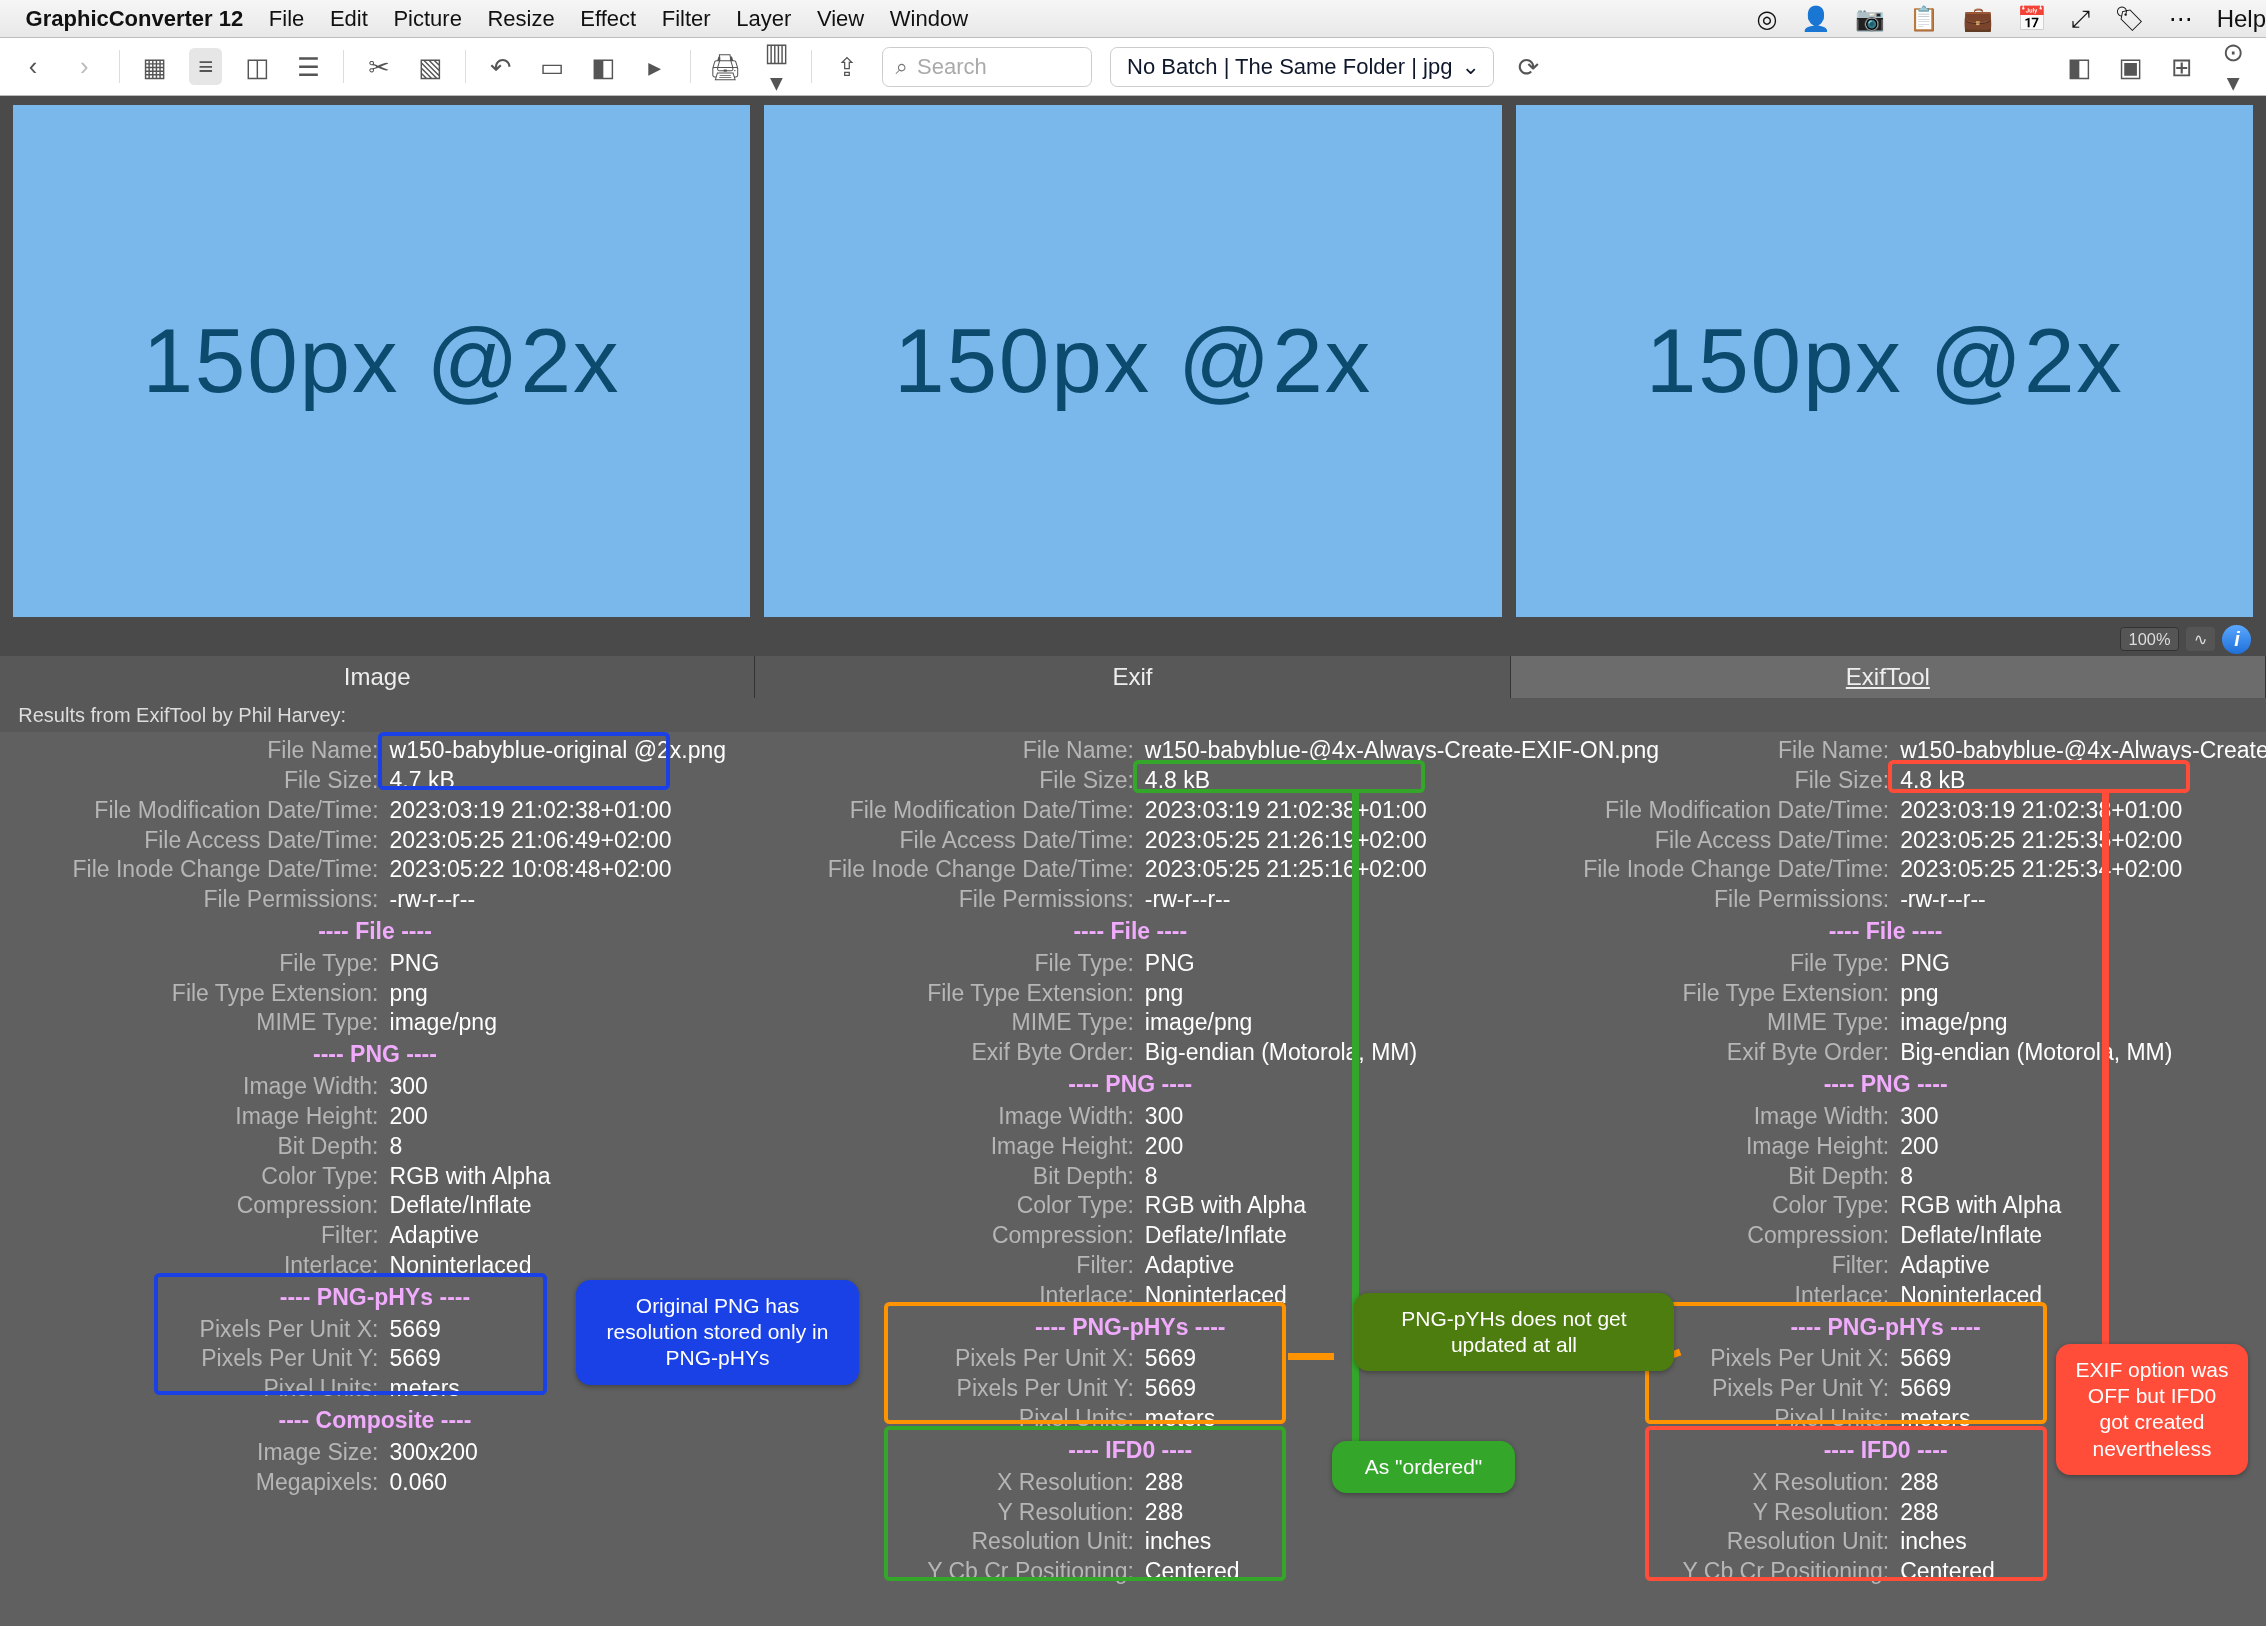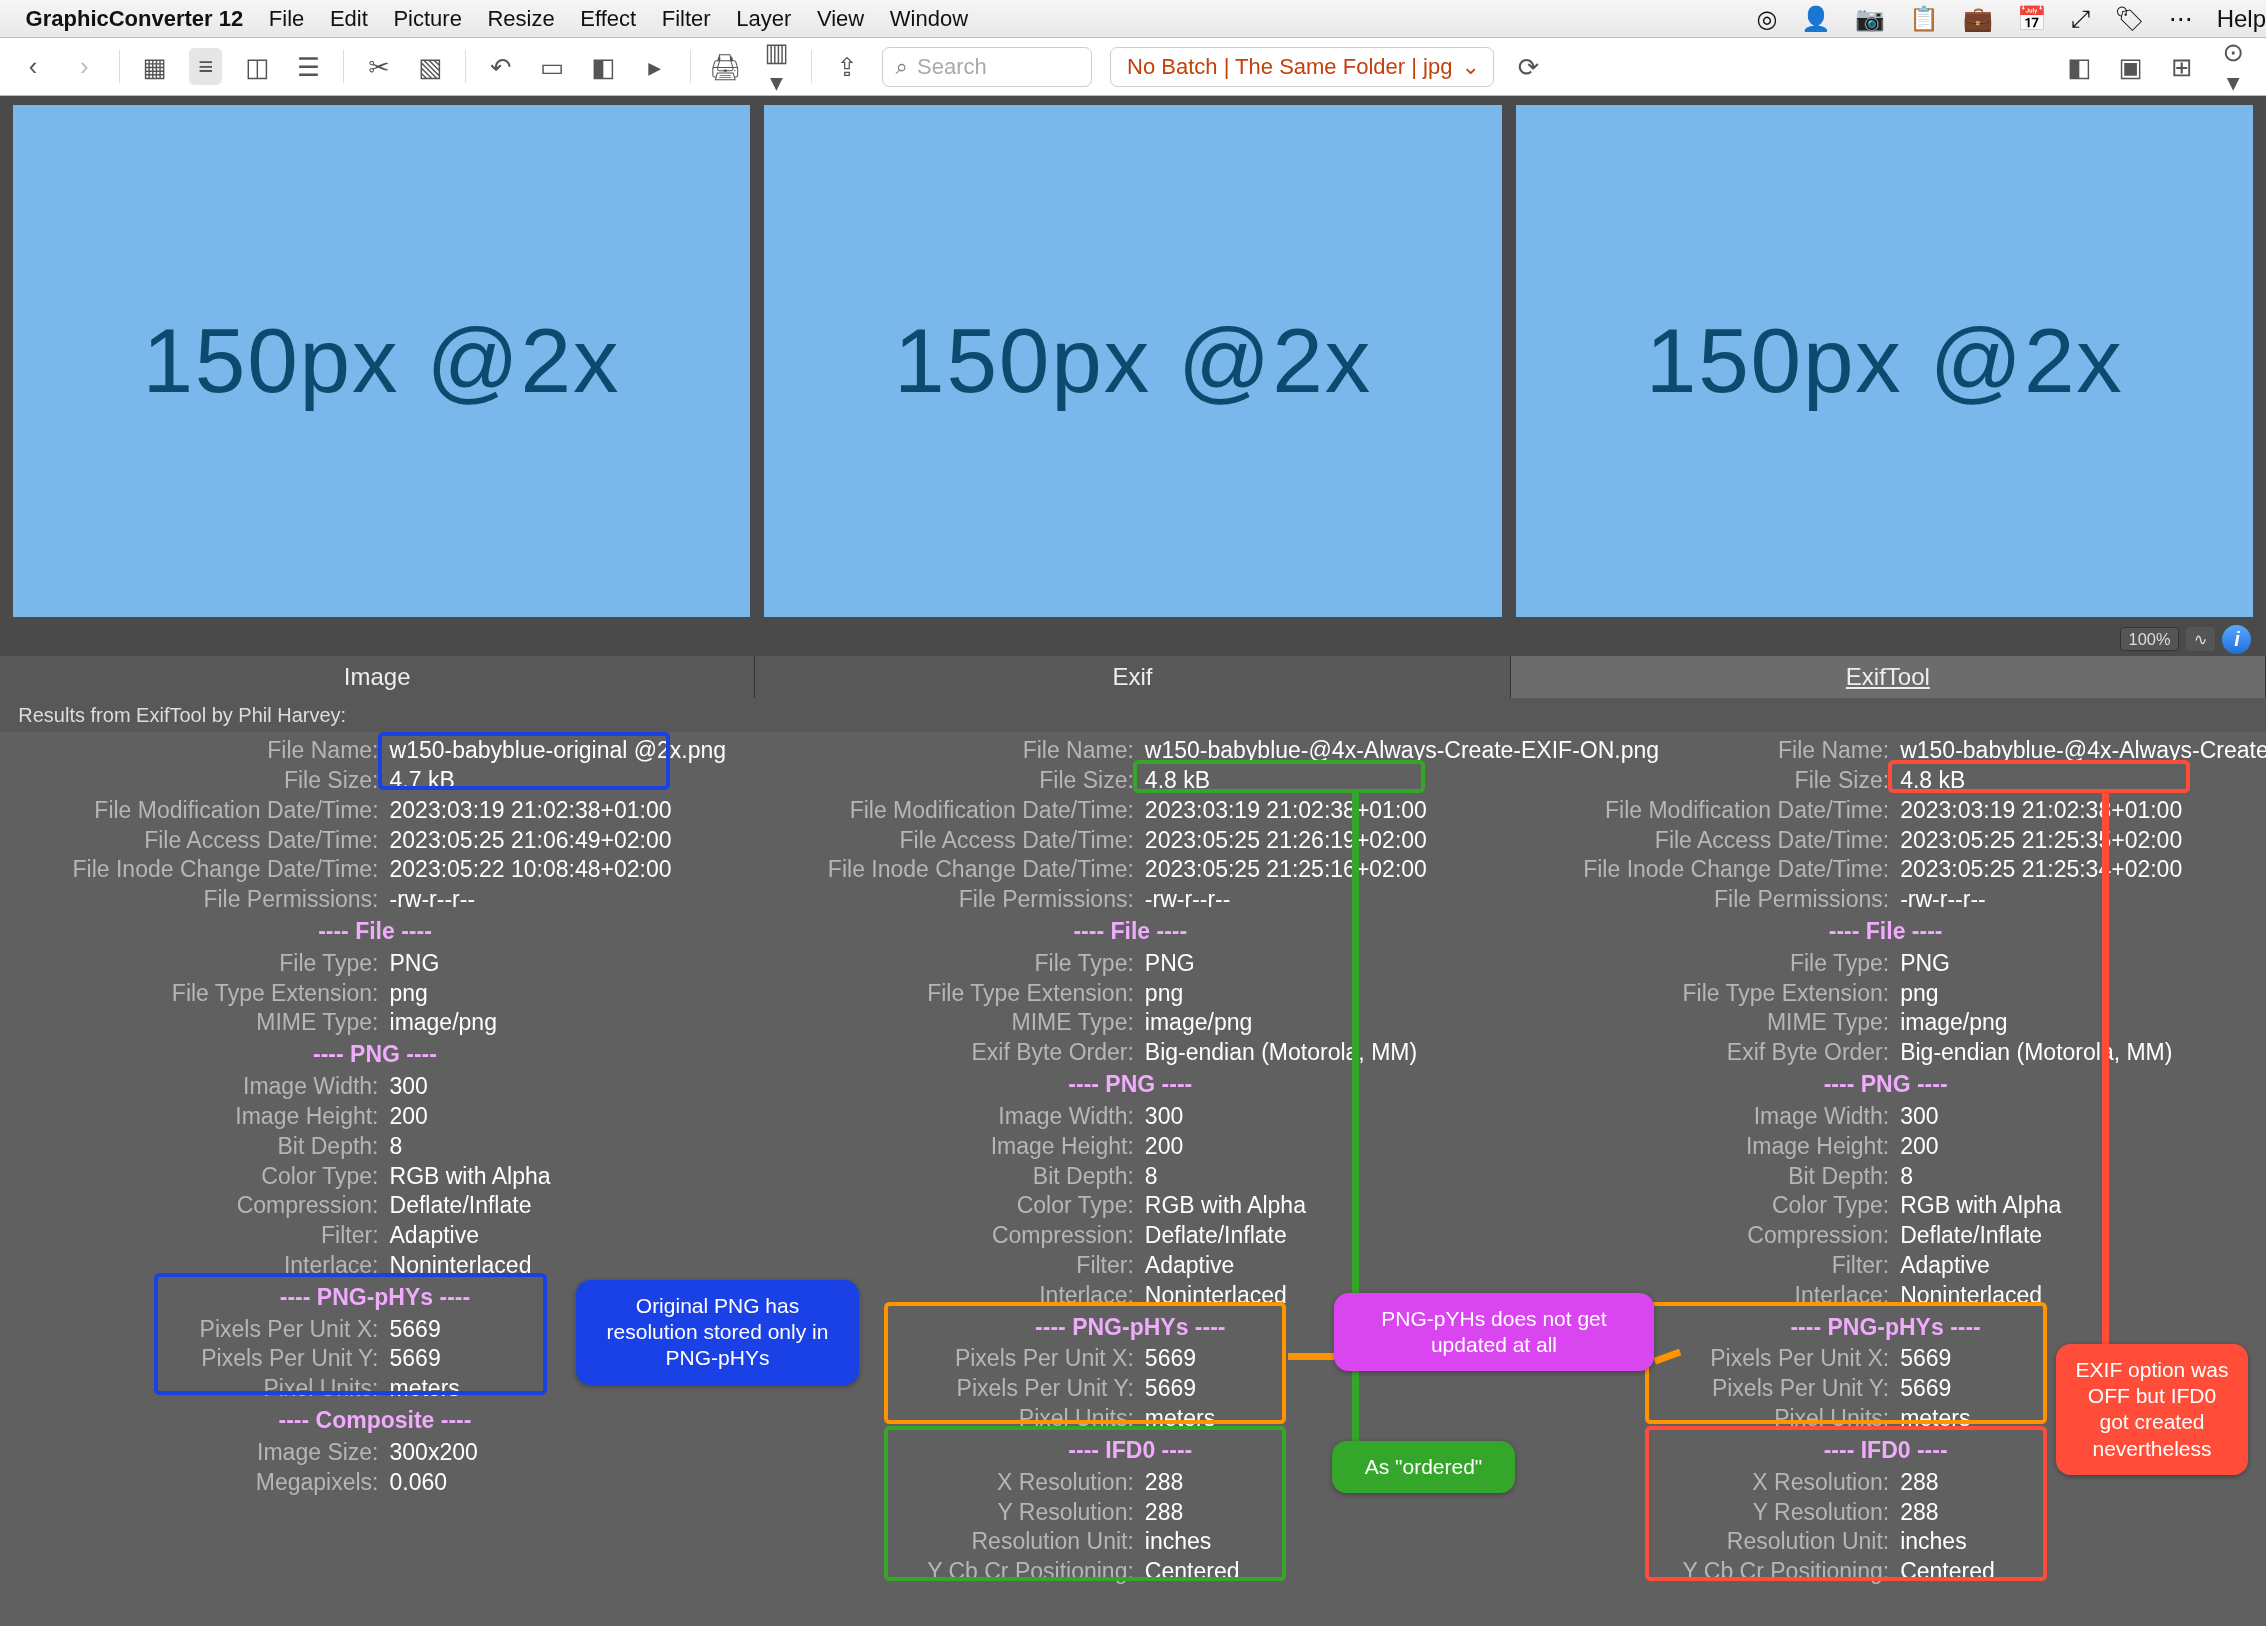--- a/index.html
+++ b/index.html
@@ -41,21 +41,21 @@
     font-size: 25.6px;
   }
   .toolbar .sep { width:0.9px; height:33px; background:#ddd; }
   .toolbar .btn { width:33px; text-align:center; cursor:pointer;}
   .toolbar .pill {
     display:flex; align-items:center; gap:9.1px;
     border:0.9px solid #ccc; border-radius:7.3px; padding:3.7px 12.8px;
     color:#777; font-size:22px; height:40px;
   }
   .toolbar .searchbox { flex:0 0 210px; }
-  .toolbar .batchbox { flex:0 0 auto; color:#c2410c;padding-left:16px;}
+  .toolbar .batchbox { flex:0 0 auto; color:#0f172a;padding-left:16px;}
   .toolbar .listactive {
     background:#e6e6e6; border-radius:5.5px; padding:3.7px;
   }
   
   .thumbs {
     display:flex; gap:14.6px; padding:9.1px 12.8px 5.5px 12.8px;
     background:#4a4a4a;
   }
   .thumbs .thumb {
     flex:1; height:512px; background:#7ab8ec;
@@ -124,21 +124,21 @@
   .hl.red    { border-color:#ff4d3a; }
   
   .callout {
     position:absolute; color:#fff; font-size:21px; line-height:1.25;
     padding:12.8px 16.4px; border-radius:14.6px; text-align:center;
     box-shadow:0 1.8px 5.5px rgba(0,0,0,.3);
     z-index:5;
   }
   .callout.blue   { background:#1941e6; }
   .callout.green  { background:#34a62a; }
-  .callout.orange { background:#d946ef; }
+  .callout.orange { background:#4d7c0f;margin-left:20px; }
   .callout.red    { background:#ff4d3a; }
   
   .arrow {
     position:absolute; background:currentColor;
     z-index:4;
   }
   .arrow.green  { color:#34a62a; }
   .arrow.orange { color:#ff9400; }
   .arrow.red    { color:#ff4d3a; }
 </style>

